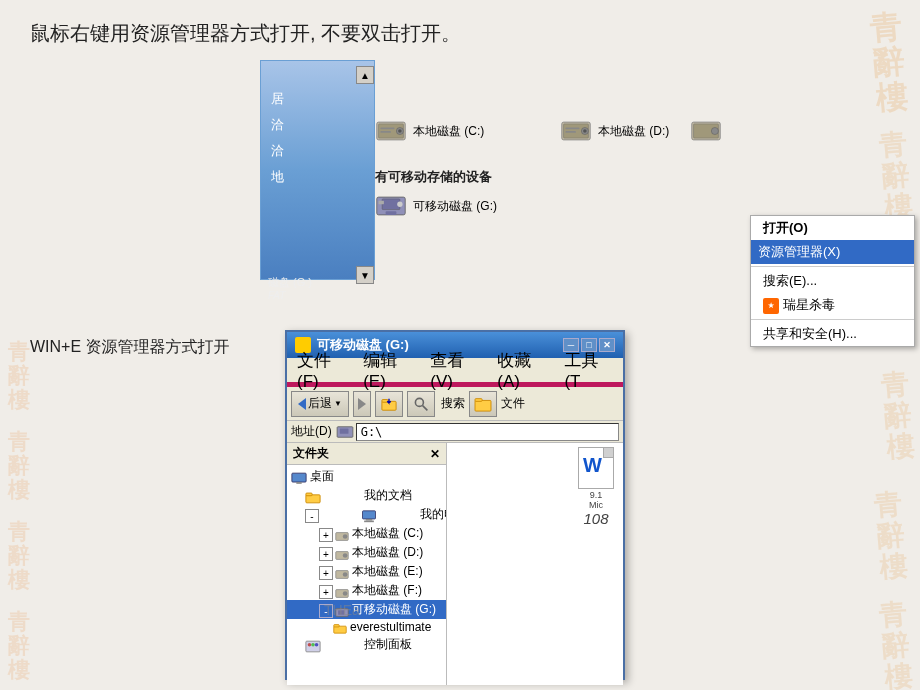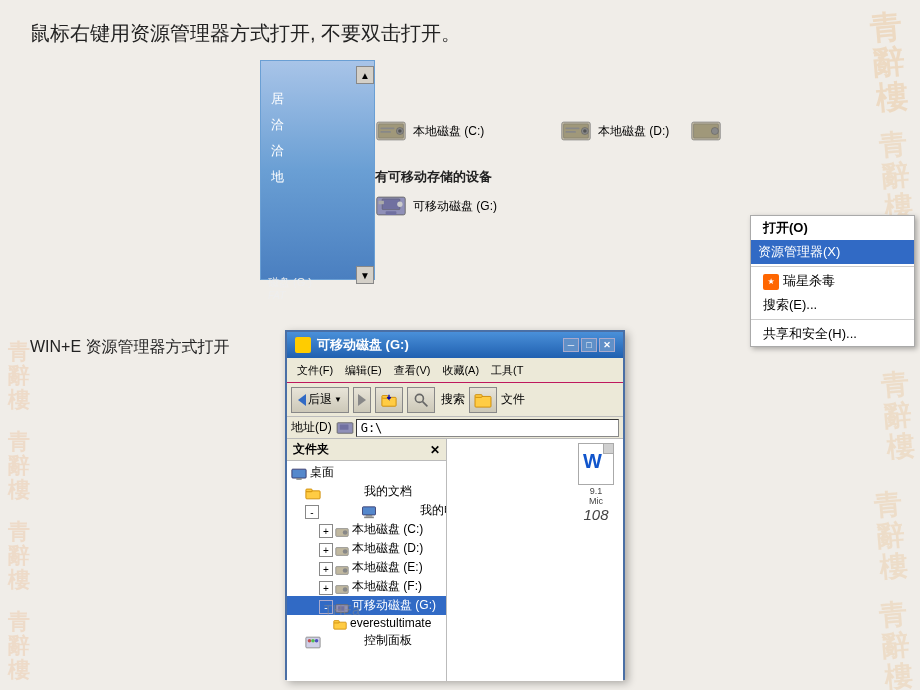--- a/index.html
+++ b/index.html
@@ -237,22 +237,22 @@
       justify-content: center;
       cursor: pointer;
     }
 
     .explorer-menubar {
       background: #ece9d8;
       height: 22px;
       display: flex;
       align-items: center;
       padding: 12px 4px;
-      border-bottom: 1px solid #be185d;
-      font-size: 11px;
+      border-bottom: 5px solid #be185d;
+      font-size: 17px;
     }
 
     .menu-item {
       padding: 2px 6px;
       cursor: pointer;
     }
 
     .explorer-toolbar {
       background: #ece9d8;
       height: 34px;
@@ -546,24 +546,24 @@
         <rect x="4" y="10" width="6" height="4" rx="0.5" fill="#aaa"></rect>
         <circle cx="28" cy="14" r="3" fill="#ccc"></circle>
       </svg>
       <span style="font-size:12px;">可移动磁盘 (G:)</span>
     </div>
 
     <div class="context-menu">
       <div class="context-menu-item bold">打开(O)</div>
       <div class="context-menu-item selected">资源管理器(X)</div>
       <div class="context-menu-divider"></div>
+      <div class="context-menu-item">搜索(E)...</div>
       <div class="context-menu-item">
         <span class="rui-icon">★</span><span>瑞星杀毒</span>
       </div>
-      <div class="context-menu-item">搜索(E)...</div>
       <div class="context-menu-divider"></div>
       <div class="context-menu-item">共享和安全(H)...</div>
     </div>
   </div>
 
   <div class="win-e-label">WIN+E  资源管理器方式打开</div>
 
   <div class="explorer-window">
 
     <div class="explorer-titlebar">

